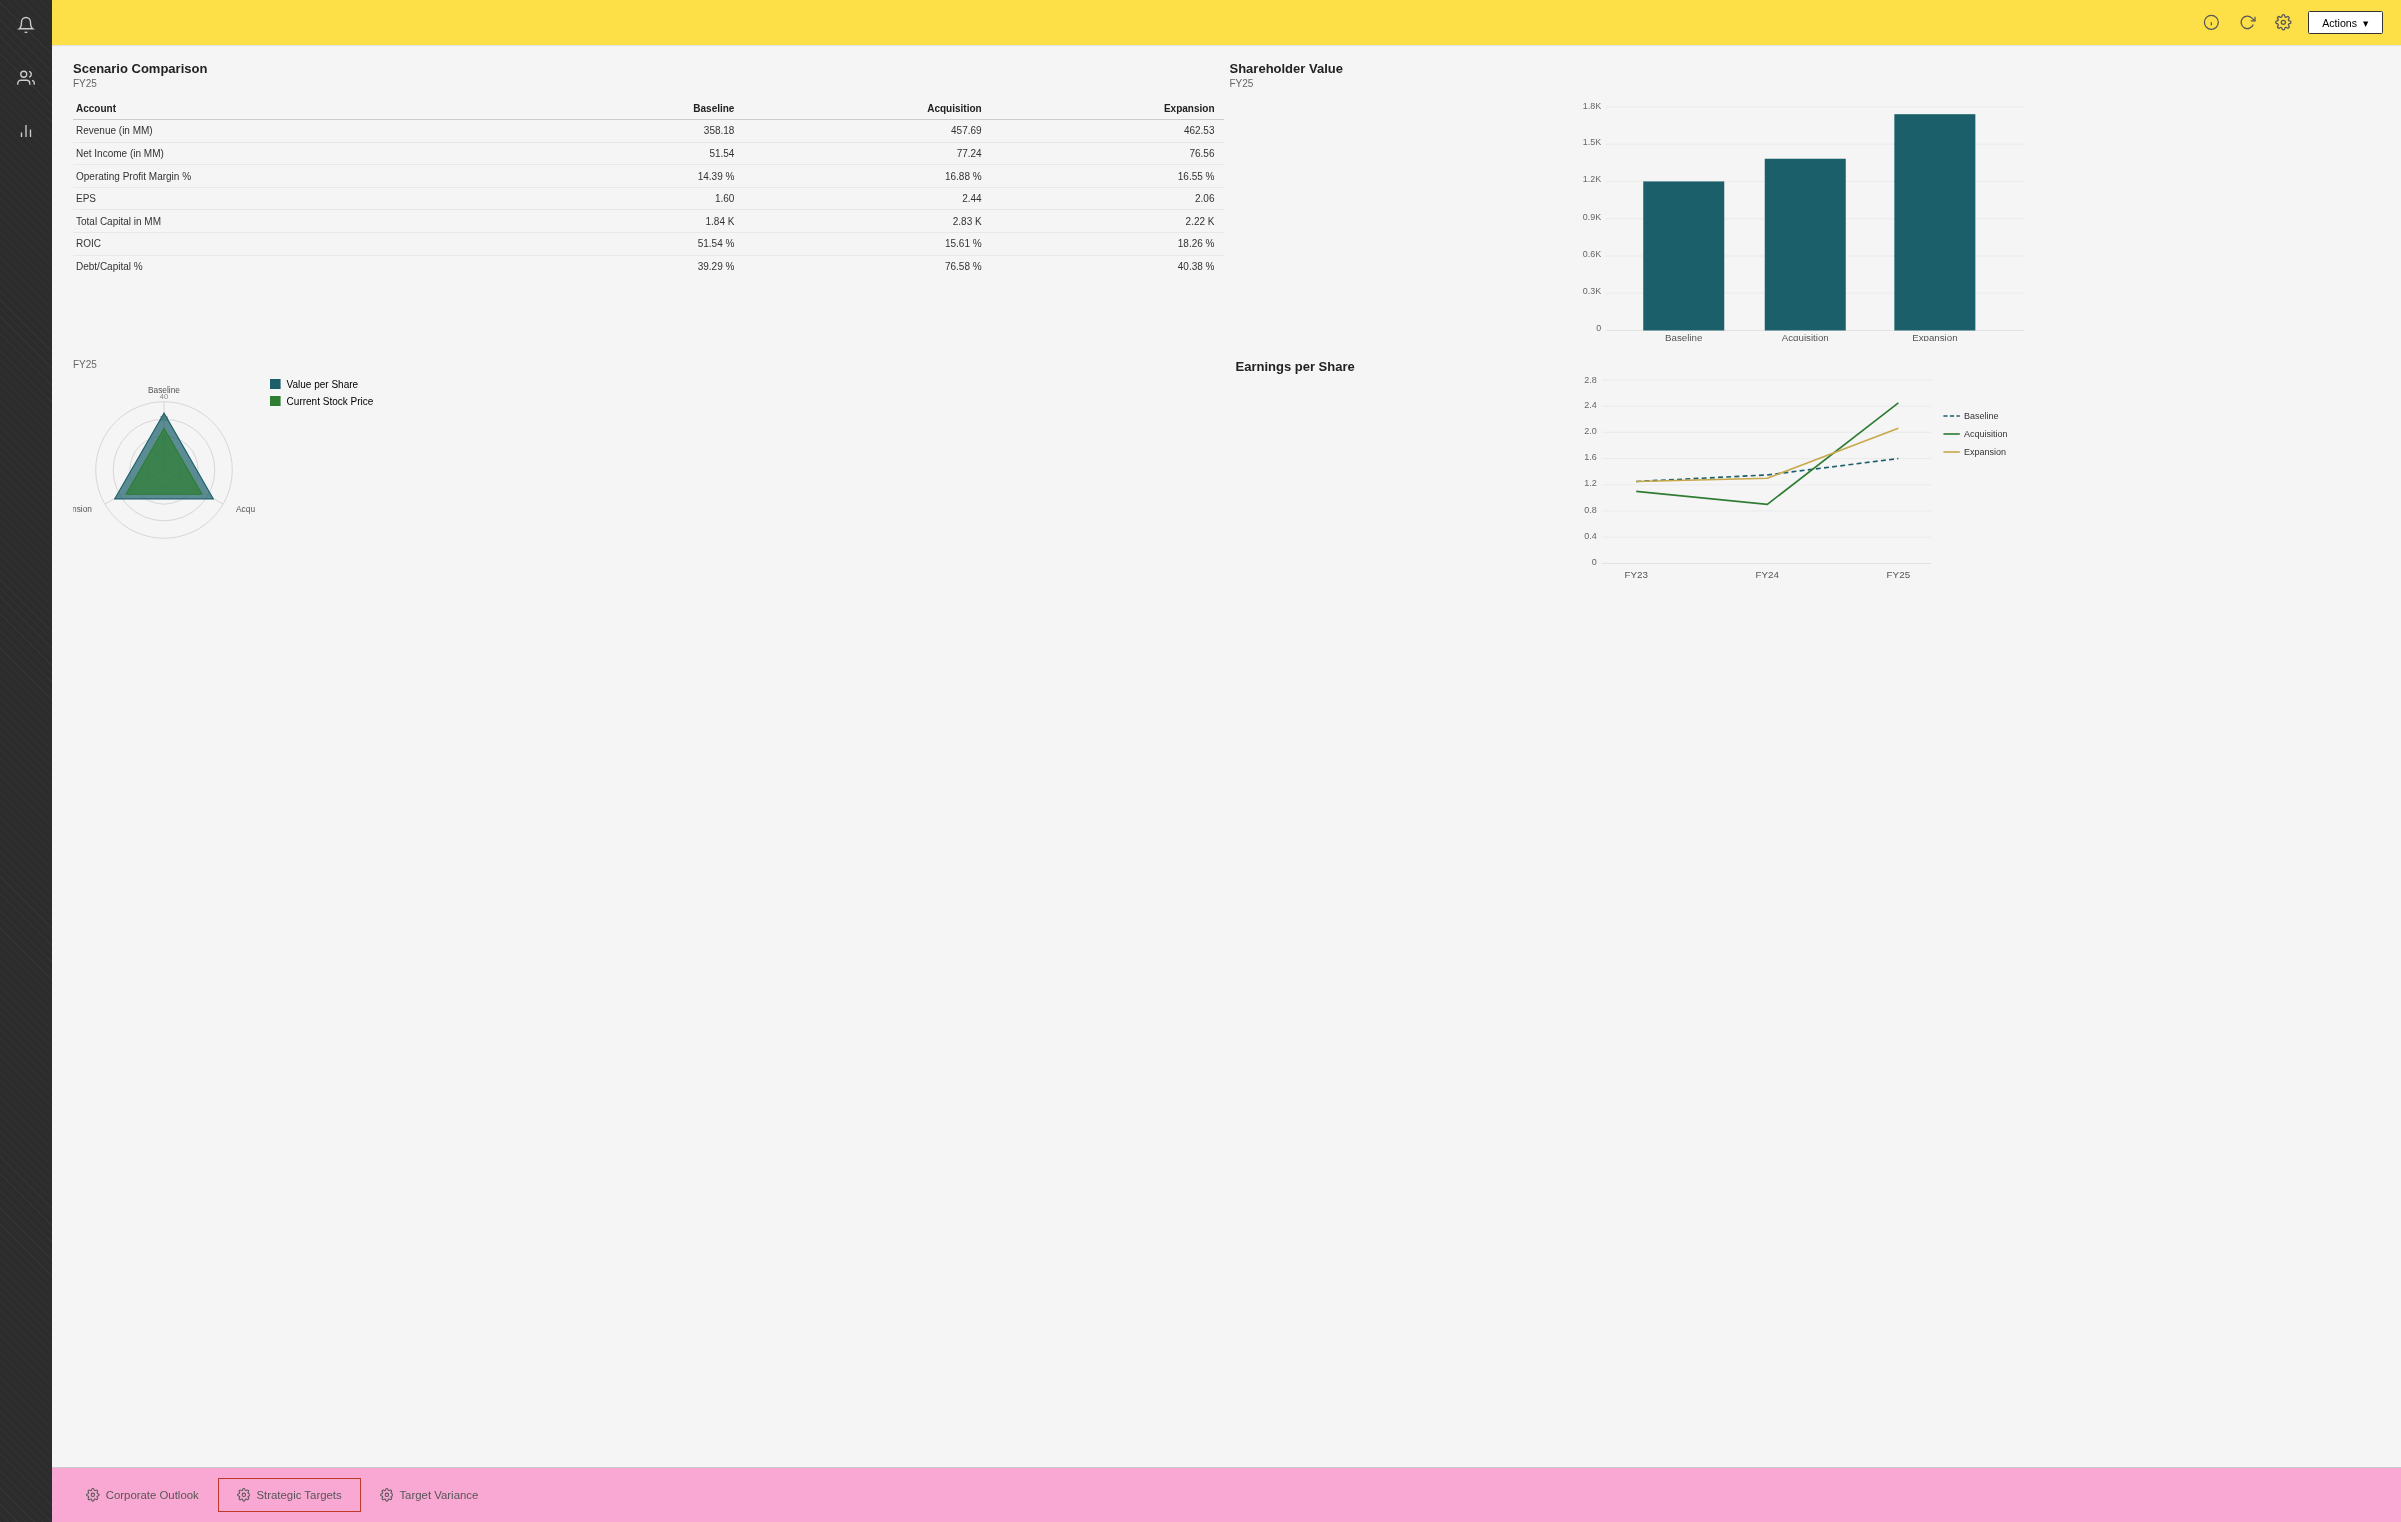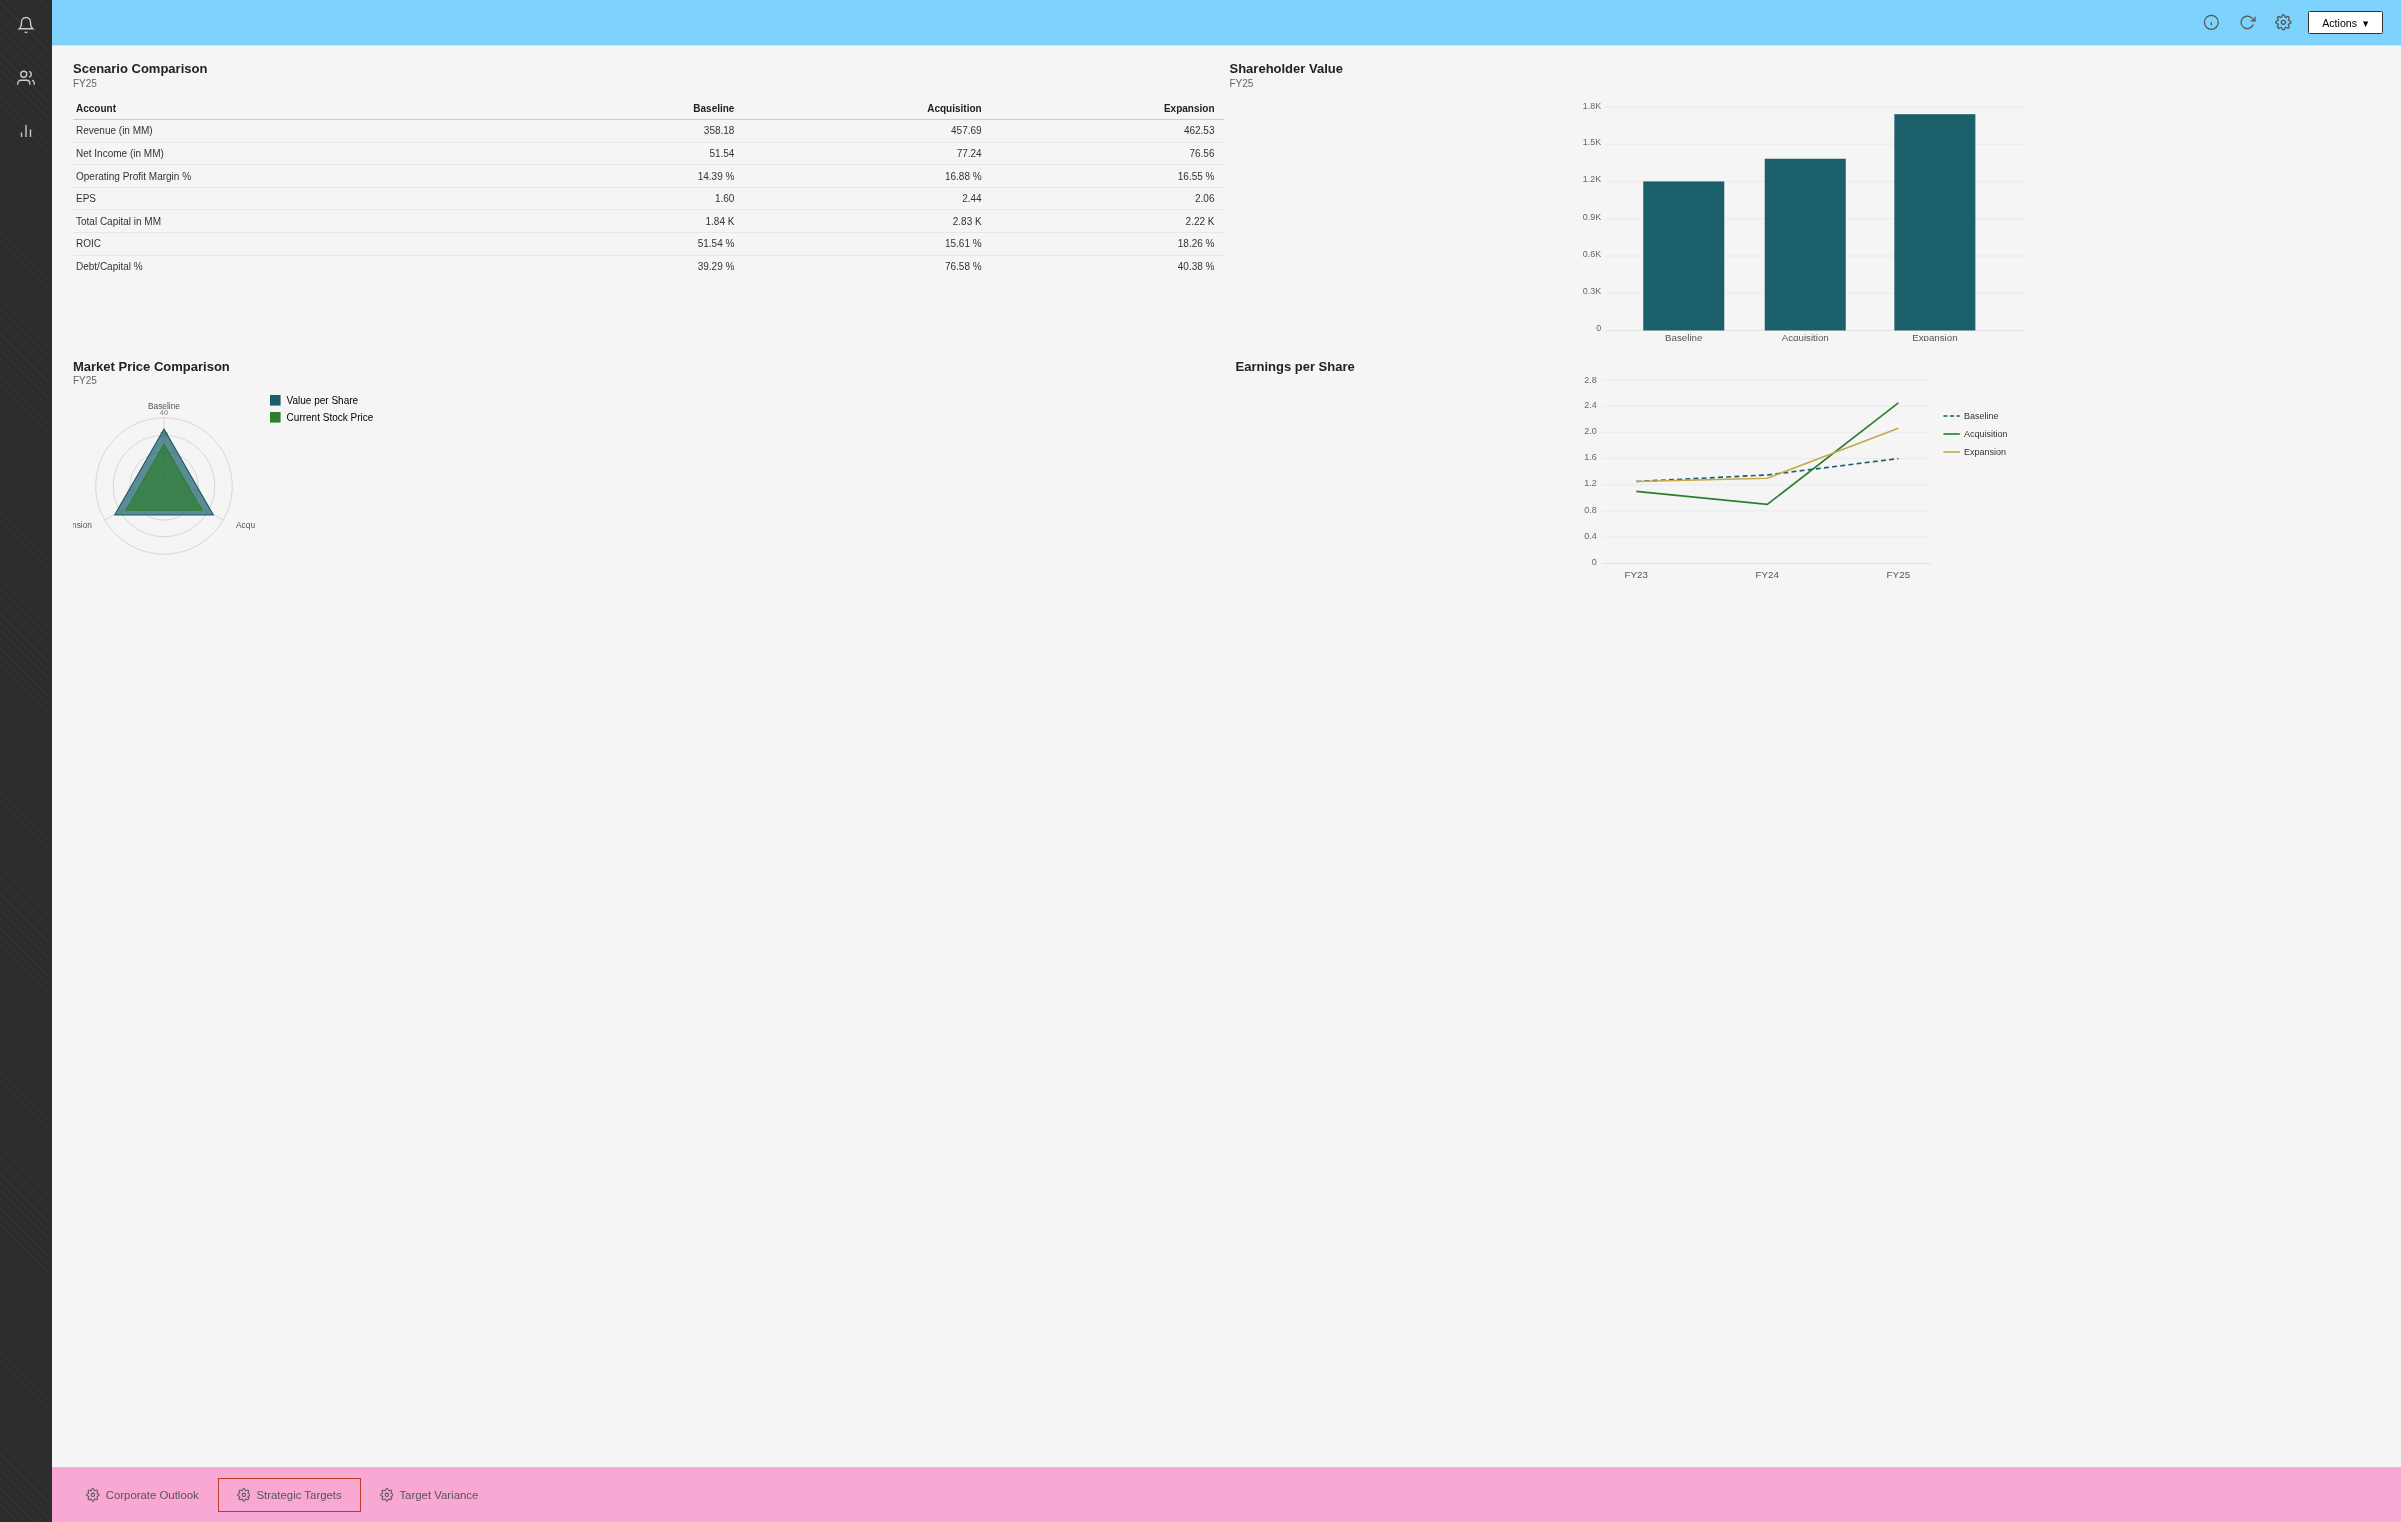--- a/index.html
+++ b/index.html
@@ -33,21 +33,21 @@
     .main {
       flex: 1;
       display: flex;
       flex-direction: column;
       overflow: hidden;
     }
 
     
     .header {
       height: 46px;
-      background: #7dd3fc;
+      background: #fde047;
       display: flex;
       align-items: center;
       justify-content: flex-end;
       padding: 0 18px;
       gap: 12px;
       border-bottom: 0.8px solid #e0e0e0;
       flex-shrink: 0;
     }
     .header-icon {
       width: 24px;
@@ -351,21 +351,20 @@
             <rect x="400" y="20" width="100" height="267" fill="#1a5f6a"></rect>
             <text x="450" y="300" font-size="12" fill="#555" text-anchor="middle">Expansion</text>
           </svg>
         </div>
       </div>
     </div>
 
     <div class="bottom-grid">
 
       <div>
-        <div class="panel-title">Market Price Comparison</div>
         <div class="panel-subtitle">FY25</div>
         <div class="radar-area">
 
           <svg width="182" height="182" viewBox="0 0 240 240">
 
             <circle cx="120" cy="120" r="90" fill="none" stroke="#ccc" stroke-width="1"></circle>
             <circle cx="120" cy="120" r="67" fill="none" stroke="#ccc" stroke-width="1"></circle>
             <circle cx="120" cy="120" r="45" fill="none" stroke="#ccc" stroke-width="1"></circle>
             <circle cx="120" cy="120" r="22" fill="none" stroke="#ccc" stroke-width="1"></circle>
 

